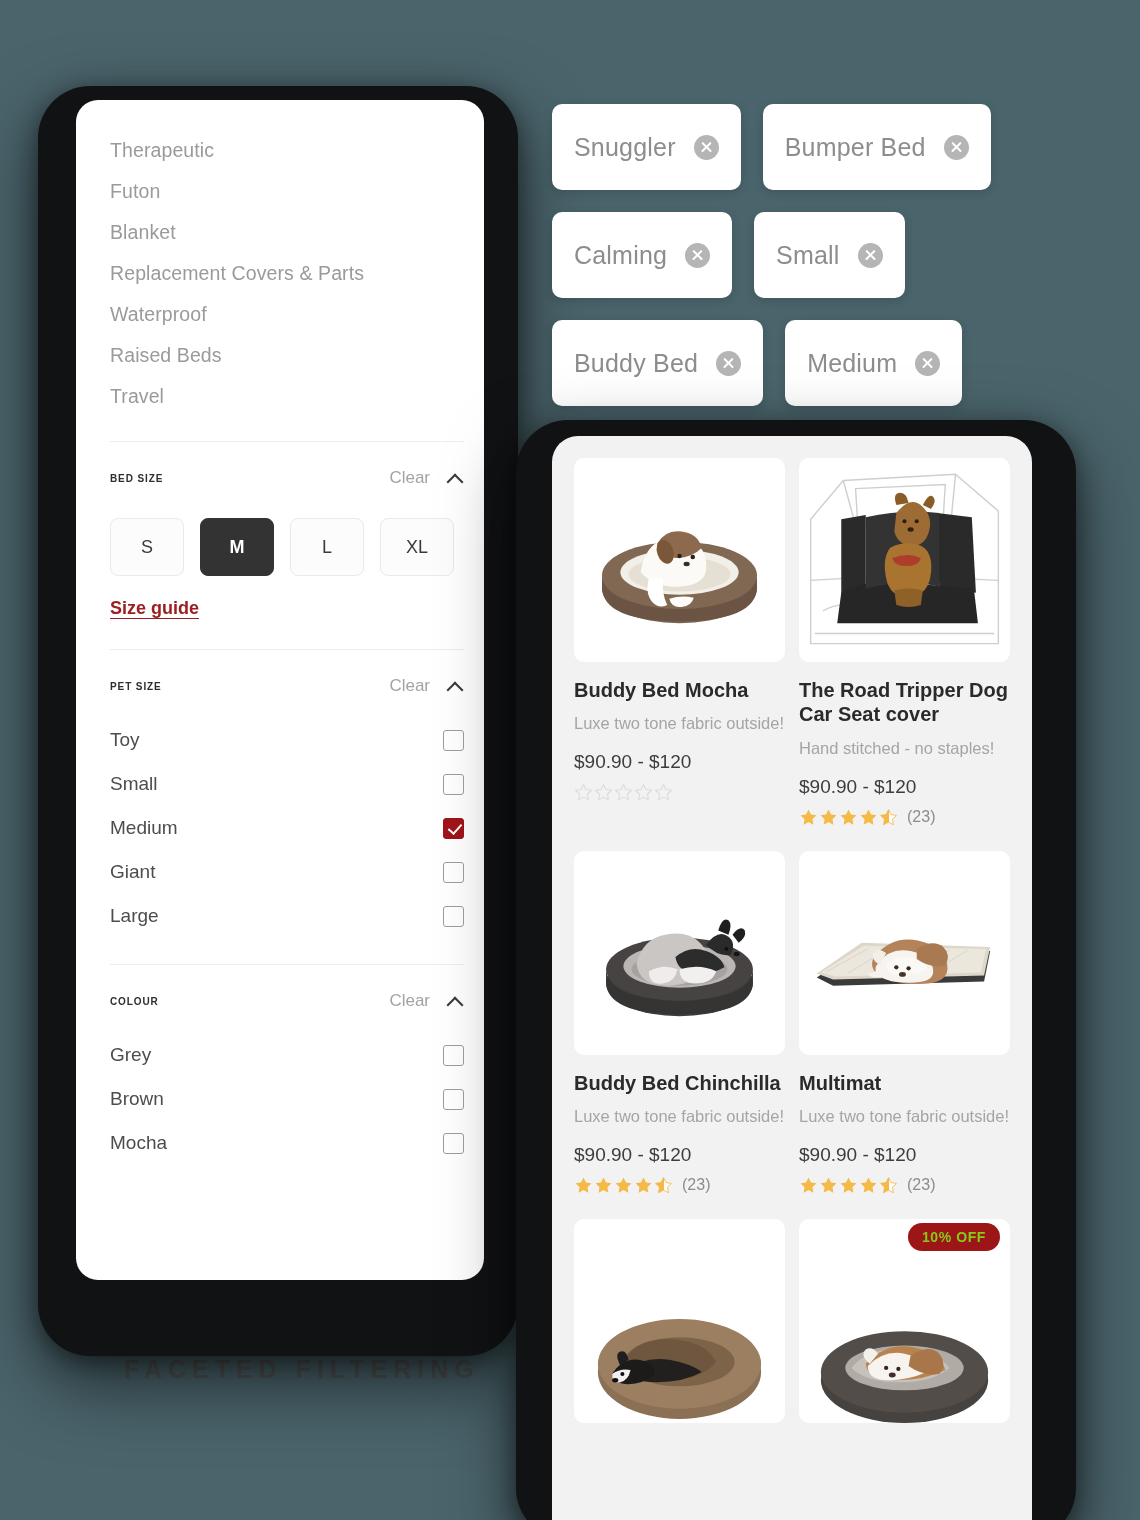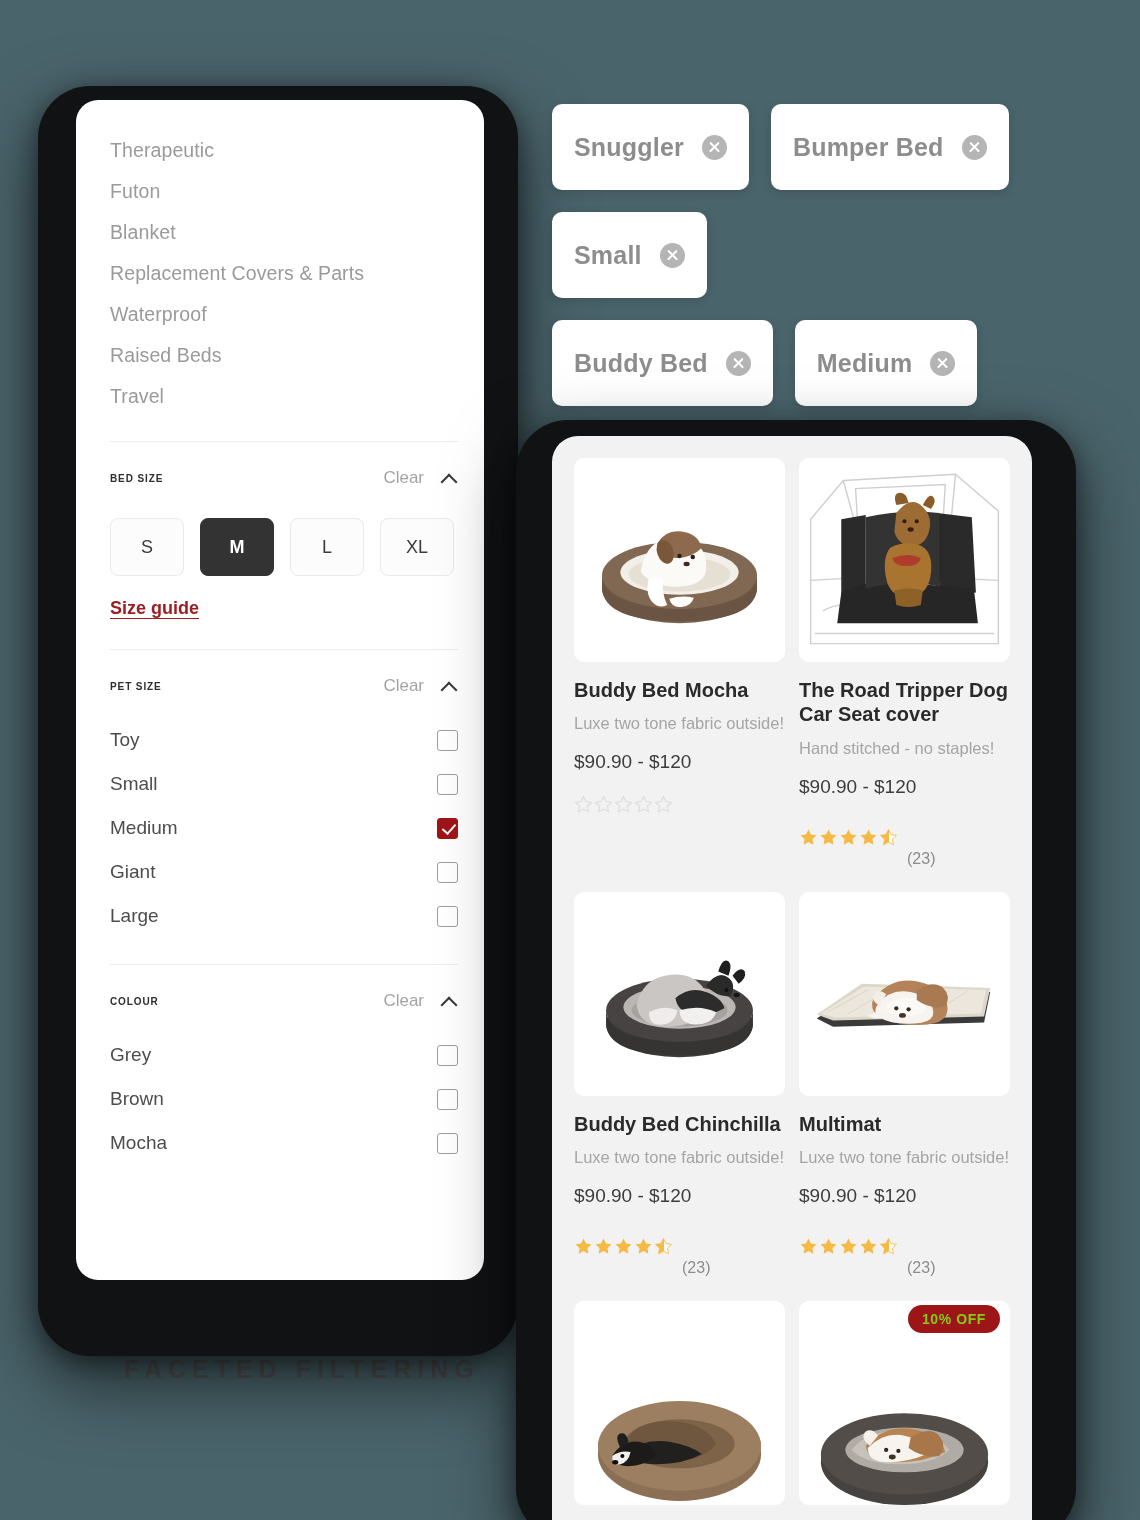--- a/index.html
+++ b/index.html
@@ -48,21 +48,21 @@
   }
   .screen-right {
     left: 552px; top: 436px;
     width: 480px; height: 1160px;
     background: #f2f2f2;
     border-radius: 26px;
   }
 
   
   .filter-panel {
-    padding: 16px 26px 0 34px;
+    padding: 16px 20px 0 34px;
   }
 
   .cat-list { list-style: none; padding-top: 14px; }
   .cat-item {
     font-size: 19.5px;
     color: #9a9a9a;
     padding: 9px 0;
     letter-spacing: 0.1px;
     cursor: pointer;
   }
@@ -183,21 +183,21 @@
     box-shadow: 0 3px 10px rgba(0,0,0,0.14);
     height: 86px;
     display: flex;
     align-items: center;
     gap: 18px;
     padding: 0 22px;
     cursor: pointer;
   }
   .chip-label {
     font-size: 25px;
-    font-weight: 700;
+    font-weight: 400;
     color: #8d8d8d;
     letter-spacing: 0.2px;
     white-space: nowrap;
   }
   .chip-x {
     width: 25px; height: 25px;
     border-radius: 50%;
     background: #b5b5b5;
     flex: none;
     position: relative;
@@ -265,21 +265,21 @@
     margin-top: 16px;
   }
   .prating {
     display: flex;
     align-items: center;
     gap: 9px;
     margin-top: 10px;
   }
   .stars { display: flex; gap: 1px; }
   .star { width: 19px; height: 19px; display: block; }
-  .rcount { font-size: 16px; color: #8c8c8c; margin-top: 42px; }
+  .rcount { font-size: 16px; color: #8c8c8c; }
 
   
   .art { width: 100%; height: 100%; display: block; }
 </style>
 </head>
 <body>
 
 <div class="watermark">FACETED FILTERING</div>
 
 <div class="phone phone-left"></div>
@@ -384,20 +384,24 @@
     <div class="chip">
       <span class="chip-label">Snuggler</span>
       <span class="chip-x"></span>
     </div>
     <div class="chip">
       <span class="chip-label">Bumper Bed</span>
       <span class="chip-x"></span>
     </div>
   </div>
   <div class="chip-row">
+    <div class="chip">
+      <span class="chip-label">Calming</span>
+      <span class="chip-x"></span>
+    </div>
     <div class="chip">
       <span class="chip-label">Small</span>
       <span class="chip-x"></span>
     </div>
   </div>
   <div class="chip-row">
     <div class="chip">
       <span class="chip-label">Buddy Bed</span>
       <span class="chip-x"></span>
     </div>

